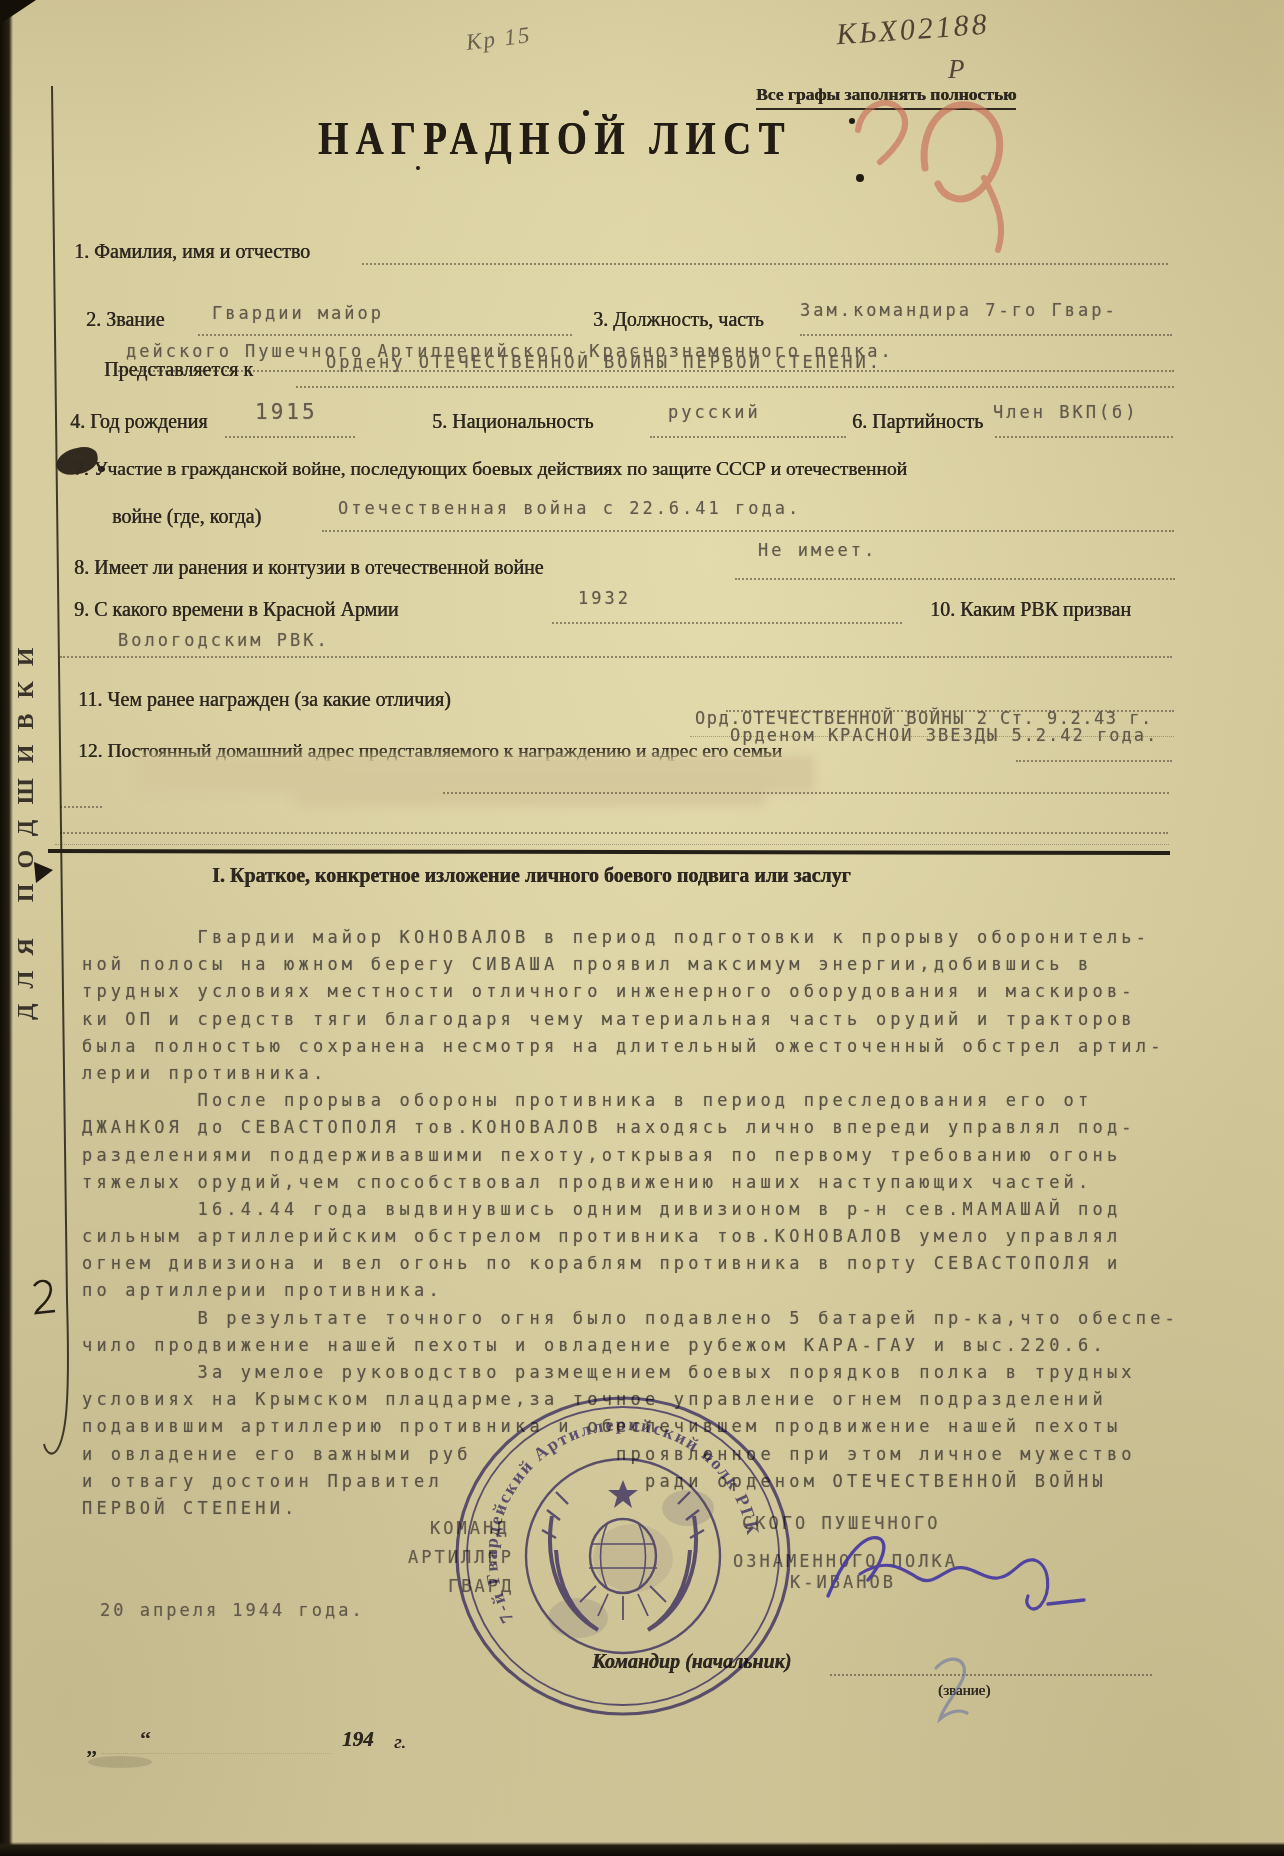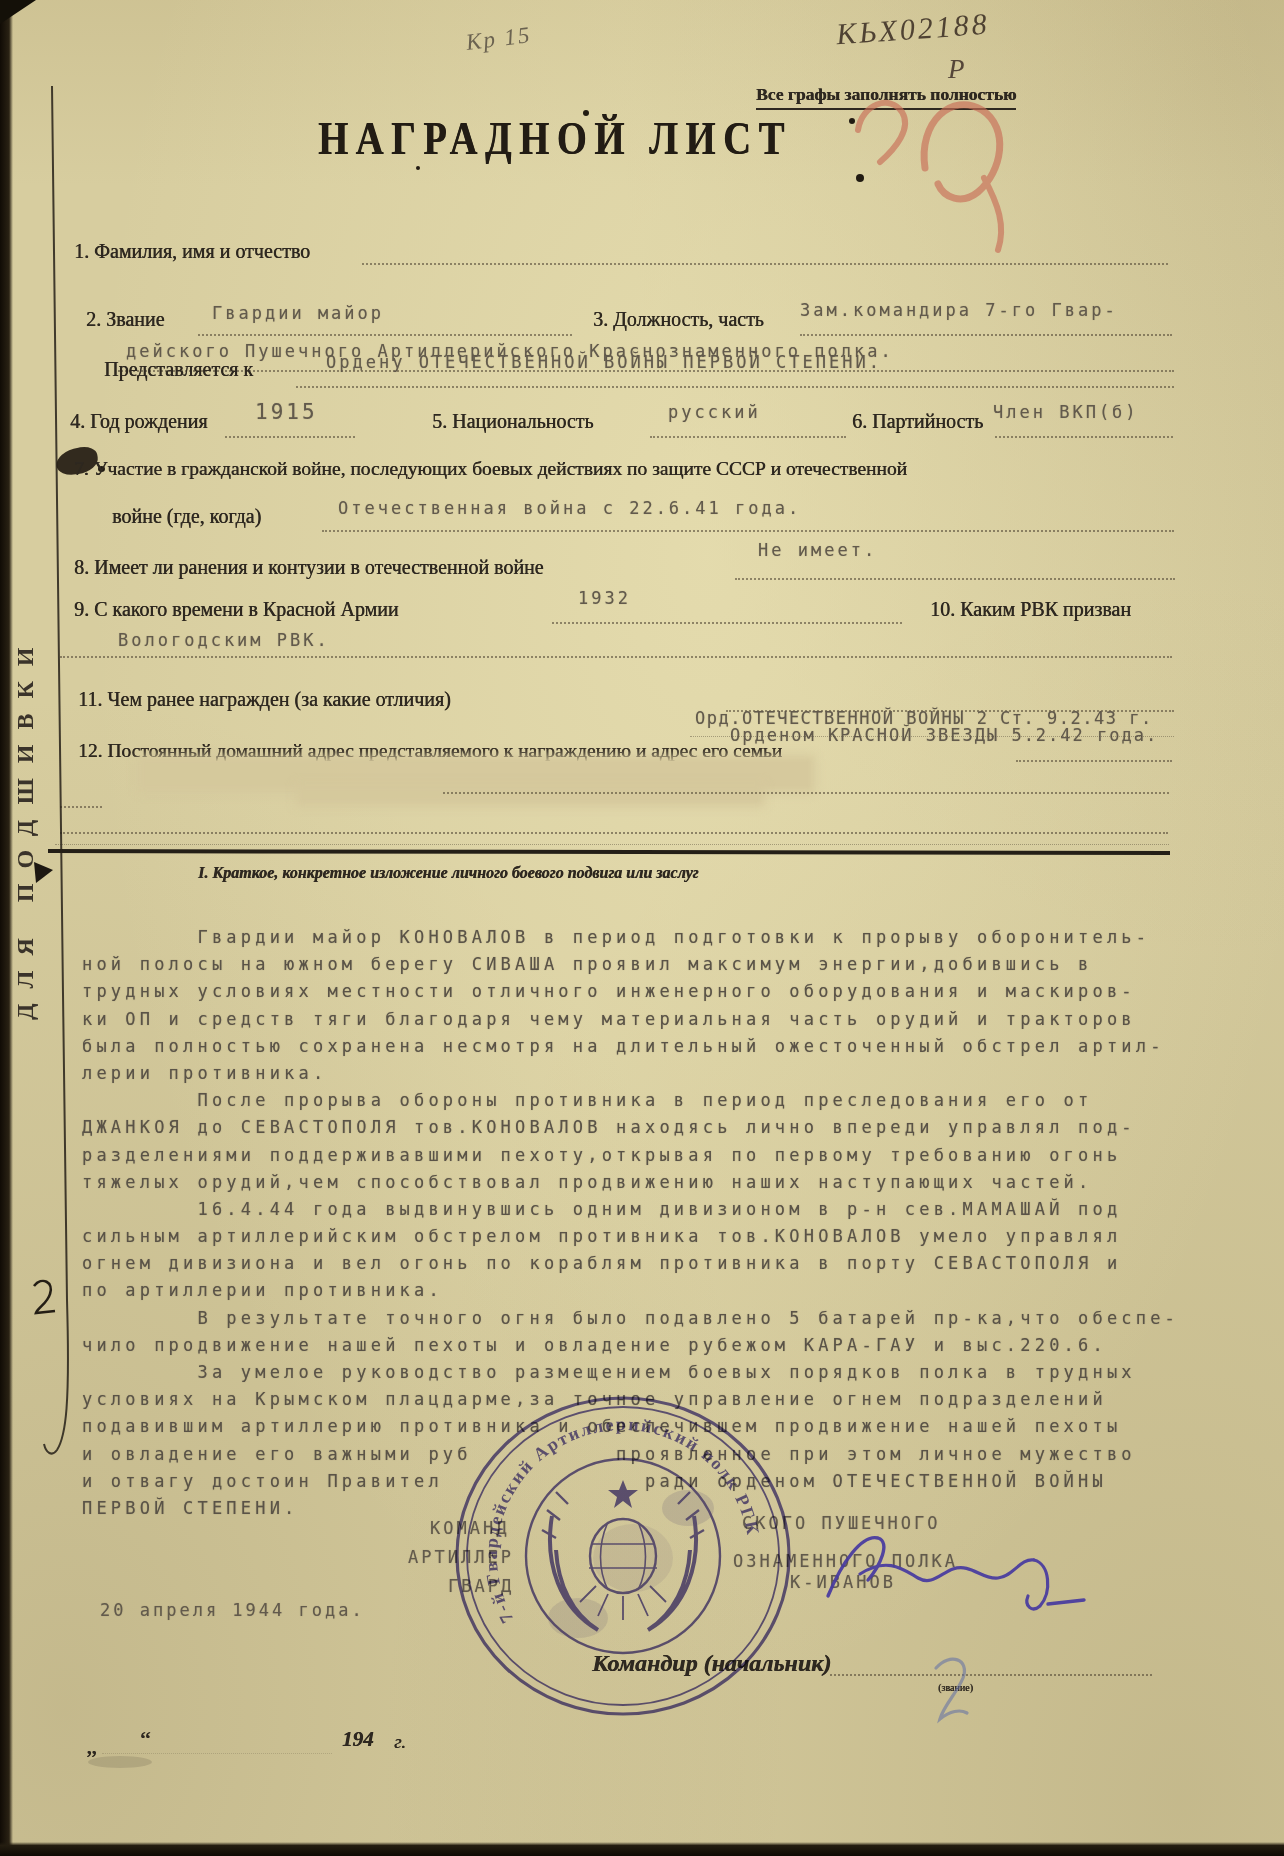--- a/index.html
+++ b/index.html
@@ -111,35 +111,35 @@
   <div class="dot" style="left:1016px;top:760px;width:156px;"></div>
   <div class="redact" style="left:142px;top:760px;width:668px;height:28px;"></div>
   <div class="redact" style="left:300px;top:788px;width:460px;height:14px;"></div>
   <div class="dot" style="left:443px;top:792px;width:726px;"></div>
   <div class="dot" style="left:60px;top:806px;width:42px;"></div>
   <div class="dot" style="left:60px;top:832px;width:1108px;"></div>
 
   <div class="dotfine" style="left:55px;top:844px;width:1114px;"></div>
   <div class="abs" style="left:48px;top:850px;width:1122px;height:4px;background:#241f17;transform:rotate(.1deg);"></div>
 
-  <div class="lbl" style="left:198px;top:864px;font-size:16px;font-weight:bold;font-style:italic;">I. Краткое, конкретное изложение личного боевого подвига или заслуг</div>
+  <div class="lbl" style="left:212px;top:864px;font-size:20px;font-weight:bold;">I. Краткое, конкретное изложение личного боевого подвига или заслуг</div>
 
   <div id="body-block"><div class="bline">        Гвардии майор КОНОВАЛОВ в период подготовки к прорыву оборонитель-</div><div class="bline">ной полосы на южном берегу СИВАША проявил максимум энергии,добившись в</div><div class="bline">трудных условиях местности отличного инженерного оборудования и маскиров-</div><div class="bline">ки ОП и средств тяги благодаря чему материальная часть орудий и тракторов</div><div class="bline">была полностью сохранена несмотря на длительный ожесточенный обстрел артил-</div><div class="bline">лерии противника.</div><div class="bline">        После прорыва обороны противника в период преследования его от</div><div class="bline">ДЖАНКОЯ до СЕВАСТОПОЛЯ тов.КОНОВАЛОВ находясь лично впереди управлял под-</div><div class="bline">разделениями поддерживавшими пехоту,открывая по первому требованию огонь</div><div class="bline">тяжелых орудий,чем способствовал продвижению наших наступающих частей.</div><div class="bline">        16.4.44 года выдвинувшись одним дивизионом в р-н сев.МАМАШАЙ под</div><div class="bline">сильным артиллерийским обстрелом противника тов.КОНОВАЛОВ умело управлял</div><div class="bline">огнем дивизиона и вел огонь по кораблям противника в порту СЕВАСТОПОЛЯ и</div><div class="bline">по артиллерии противника.</div><div class="bline">        В результате точного огня было подавлено 5 батарей пр-ка,что обеспе-</div><div class="bline">чило продвижение нашей пехоты и овладение рубежом КАРА-ГАУ и выс.220.6.</div><div class="bline">        За умелое руководство размещением боевых порядков полка в трудных</div><div class="bline">условиях на Крымском плацдарме,за точное управление огнем подразделений</div><div class="bline">подавившим артиллерию противника и обеспечившем продвижение нашей пехоты</div><div class="bline">и овладение его важными руб          проявленное при этом личное мужество</div><div class="bline">и отвагу достоин Правител              ради орденом ОТЕЧЕСТВЕННОЙ ВОЙНЫ</div><div class="bline">ПЕРВОЙ СТЕПЕНИ.</div></div>
 
   <div class="typed" style="left:430px;top:1518px;">КОМАНД</div>
   <div class="typed" style="left:742px;top:1513px;">СКОГО ПУШЕЧНОГО</div>
   <div class="typed" style="left:408px;top:1547px;">АРТИЛЛЕР</div>
   <div class="typed" style="left:733px;top:1543px;margin-top:8px;">ОЗНАМЕННОГО ПОЛКА</div>
   <div class="typed" style="left:448px;top:1576px;">ГВАРД</div>
   <div class="typed" style="left:790px;top:1572px;">К-ИВАНОВ</div>
   <div class="typed" style="left:100px;top:1600px;">20 апреля 1944 года.</div>
 
-  <div class="lbl serif-i" style="left:592px;top:1650px;font-size:24px;font-weight:bold;">Командир (начальник)</div>
+  <div class="lbl serif-i" style="left:592px;top:1650px;font-size:20px;font-weight:bold;">Командир (начальник)</div>
   <div class="dot" style="left:830px;top:1674px;width:322px;"></div>
-  <div class="lbl" style="left:938px;top:1682px;font-size:10px;">(звание)</div>
+  <div class="lbl" style="left:938px;top:1682px;font-size:15px;">(звание)</div>
 
   <div class="lbl" style="left:86px;top:1732px;font-size:24px;">„</div>
   <div class="lbl" style="left:140px;top:1727px;font-size:24px;">“</div>
   <div class="lbl serif-i" style="left:342px;top:1727px;font-size:21px;font-weight:bold;">194</div>
   <div class="lbl serif-i" style="left:394px;top:1731px;font-size:19px;">г.</div>
   <div class="dotfine" style="left:102px;top:1753px;width:230px;opacity:.5;"></div>
 
   <div class="vtext">ДЛЯ ПОДШИВКИ</div>
 
   <svg class="abs" style="left:0;top:0;" width="1284" height="1856" viewBox="0 0 1284 1856">

